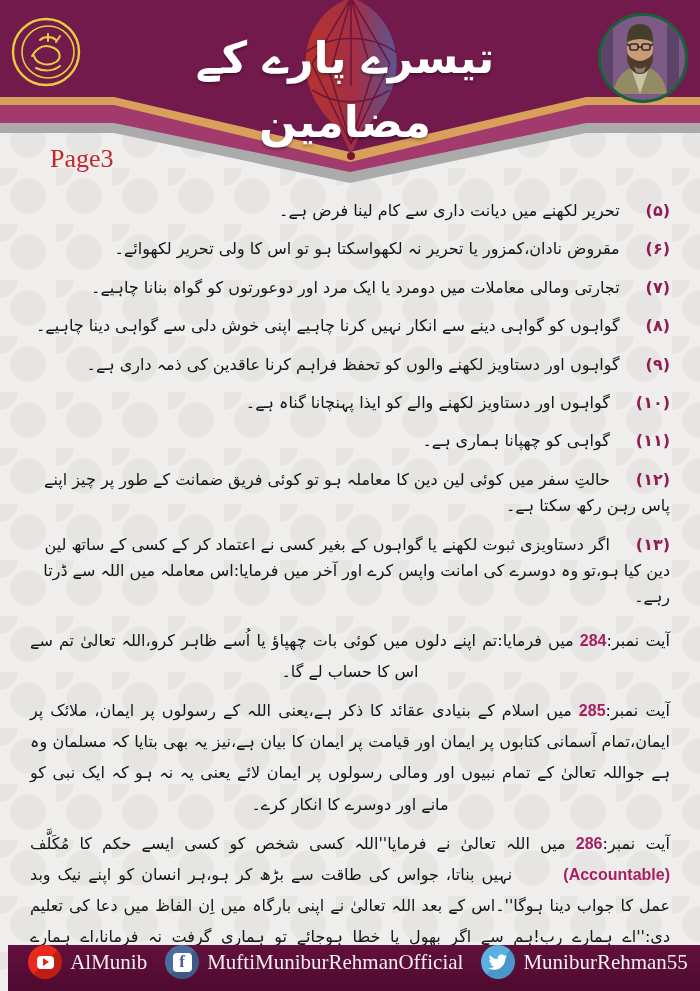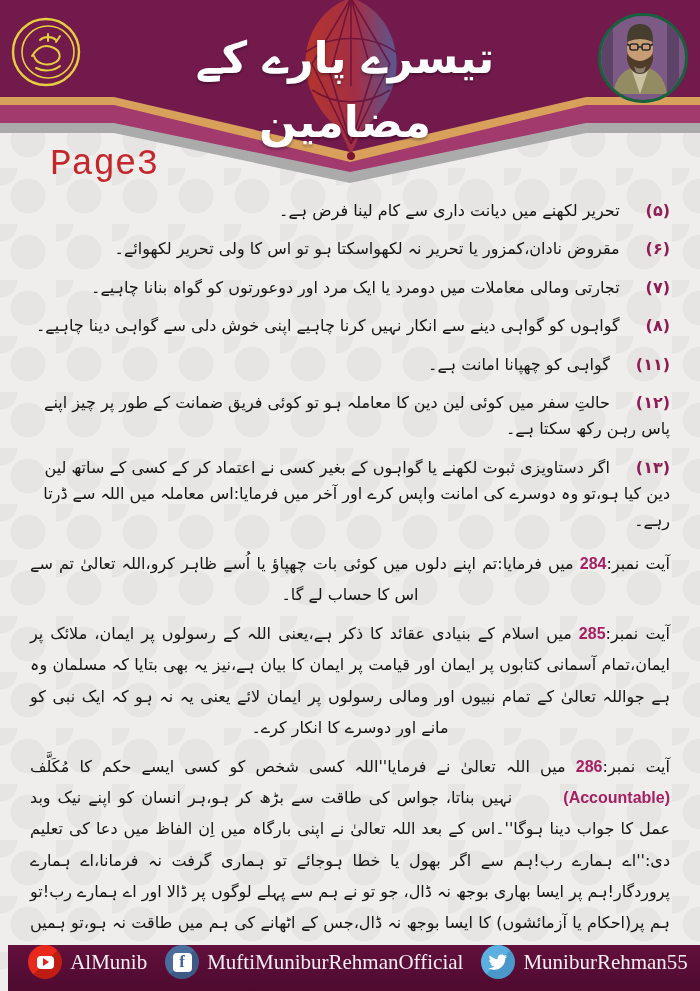--- a/index.html
+++ b/index.html
@@ -28,21 +28,21 @@
     font-family:"DejaVu Sans", sans-serif;
   }
   .logo{position:absolute;left:10px;top:16px;z-index:7;}
   .photo{
     position:absolute;right:12px;top:13px;z-index:7;width:84px;height:84px;border-radius:50%;
     border:3px solid #17623c;overflow:hidden;background:#7d5a86;
   }
   
   .page-label{
     position:absolute;left:50px;top:144px;z-index:8;
-    font-family:Liberation Mono, monospace;font-size:36px;color:#c4272b;
+    font-family:Liberation Serif, serif;font-size:26px;color:#c4272b;
   }
   
   .content{position:absolute;left:30px;right:30px;top:186px;direction:rtl;}
   .item{margin-bottom:11px;font-size:16px;line-height:1.65;color:#151515;text-align:right;margin-top:12px;}
   .item .num{color:#8f1d55;font-weight:bold;margin-left:26px;white-space:nowrap;}
   .ayats{margin-top:14px;}
   .ayat{font-size:16px;line-height:1.95;color:#151515;text-align:justify;text-align-last:center;margin:0 0 8px 0;}
   .ayat .ayat-label{font-weight:normal;}
   .ayat .ayat-num{color:#a51f63;font-weight:bold;font-family:"Liberation Sans", sans-serif;}
   .ayat .hl{color:#a51f63;font-weight:bold;font-family:"Liberation Sans", sans-serif;margin-left:44px;}
@@ -124,21 +124,23 @@
   </div>
 
   <div class="page-label">Page3</div>
 
   <div class="content">
 
     <div class="item"><span class="num">(۵)</span><span>تحریر لکھنے میں دیانت داری سے کام لینا فرض ہے۔</span></div>
     <div class="item"><span class="num">(۶)</span><span>مقروض نادان،کمزور یا تحریر نہ لکھواسکتا ہو تو اس کا ولی تحریر لکھوائے۔</span></div>
     <div class="item"><span class="num">(۷)</span><span>تجارتی ومالی معاملات میں دومرد یا ایک مرد اور دوعورتوں کو گواہ بنانا چاہیے۔</span></div>
     <div class="item"><span class="num">(۸)</span><span>گواہوں کو گواہی دینے سے انکار نہیں کرنا چاہیے اپنی خوش دلی سے گواہی دینا چاہیے۔</span></div>
-    <div class="item"><span class="num">(۱۱)</span><span>گواہی کو چھپانا امانت ہے۔</span></div>
+    <div class="item"><span class="num">(۹)</span><span>گواہوں اور دستاویز لکھنے والوں کو تحفظ فراہم کرنا عاقدین کی ذمہ داری ہے۔</span></div>
+    <div class="item"><span class="num">(۱۰)</span><span>گواہوں اور دستاویز لکھنے والے کو ایذا پہنچانا گناہ ہے۔</span></div>
+    <div class="item"><span class="num">(۱۱)</span><span>گواہی کو چھپانا ہماری ہے۔</span></div>
     <div class="item"><span class="num">(۱۲)</span><span>حالتِ سفر میں کوئی لین دین کا معاملہ ہو تو کوئی فریق ضمانت کے طور پر چیز اپنے پاس رہن رکھ سکتا ہے۔</span></div>
     <div class="item"><span class="num">(۱۳)</span><span>اگر دستاویزی ثبوت لکھنے یا گواہوں کے بغیر کسی نے اعتماد کر کے کسی کے ساتھ لین دین کیا ہو،تو وہ دوسرے کی امانت واپس کرے اور آخر میں فرمایا:اس معاملہ میں اللہ سے ڈرتا رہے۔</span></div>
 
     <div class="ayats">
       <p class="ayat"><span class="ayat-label">آیت نمبر:</span><span class="ayat-num">284</span> <span>میں فرمایا:تم اپنے دلوں میں کوئی بات چھپاؤ یا اُسے ظاہر کرو،اللہ تعالیٰ تم سے اس کا حساب لے گا۔</span></p>
       <p class="ayat"><span class="ayat-label">آیت نمبر:</span><span class="ayat-num">285</span> <span>میں اسلام کے بنیادی عقائد کا ذکر ہے،یعنی اللہ کے رسولوں پر ایمان، ملائک پر ایمان،تمام آسمانی کتابوں پر ایمان اور قیامت پر ایمان کا بیان ہے،نیز یہ بھی بتایا کہ مسلمان وہ ہے جواللہ تعالیٰ کے تمام نبیوں اور ومالی رسولوں پر ایمان لائے یعنی یہ نہ ہو کہ ایک نبی کو مانے اور دوسرے کا انکار کرے۔</span></p>
       <p class="ayat"><span class="ayat-label">آیت نمبر:</span><span class="ayat-num">286</span> <span>میں اللہ تعالیٰ نے فرمایا''اللہ کسی شخص کو کسی ایسے حکم کا مُکَلَّف</span> <span class="hl">(Accountable)</span> <span>نہیں بناتا، جواس کی طاقت سے بڑھ کر ہو،ہر انسان کو اپنے نیک وبد عمل کا جواب دینا ہوگا''۔اس کے بعد اللہ تعالیٰ نے اپنی بارگاہ میں اِن الفاظ میں دعا کی تعلیم دی:''اے ہمارے رب!ہم سے اگر بھول یا خطا ہوجائے تو ہماری گرفت نہ فرمانا،اے ہمارے پروردگار!ہم پر ایسا بھاری بوجھ نہ ڈال، جو تو نے ہم سے پہلے لوگوں پر ڈالا اور اے ہمارے رب!تو ہم پر(احکام یا آزمائشوں) کا ایسا بوجھ نہ ڈال،جس کے اٹھانے کی ہم میں طاقت نہ ہو،تو ہمیں معاف فرما،ہمیں بخش دے اور ہم پر رحم فرما،تو ہمارا مالک ہے،کافروں کے خلاف ہماری مدد فرما''۔</span></p>
     </div>
   </div>
 

